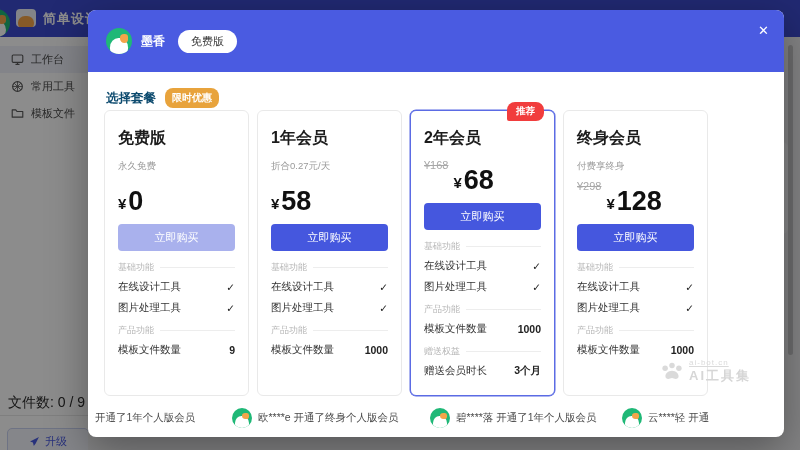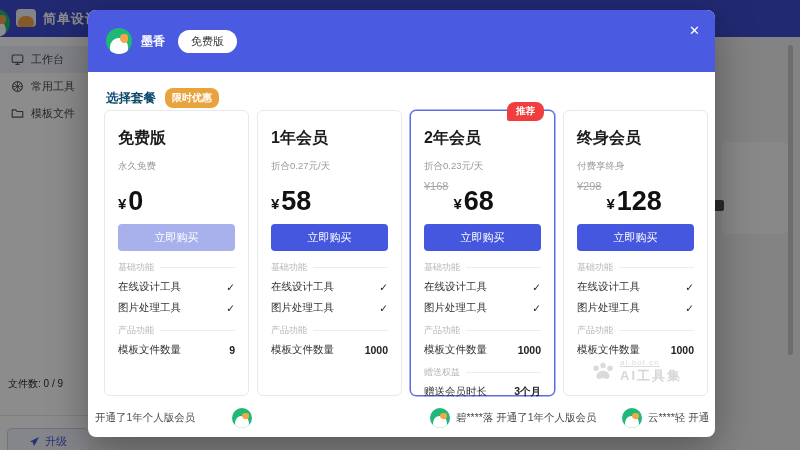--- a/index.html
+++ b/index.html
@@ -16,33 +16,33 @@
 
   .cat { background:#1fb877; border-radius:50%; position:relative; overflow:hidden; flex:none; }
   .cat::before { content:""; position:absolute; left:16%; right:16%; bottom:-14%; height:74%; background:#fff; border-radius:48%; }
   .cat::after { content:""; position:absolute; right:14%; top:24%; width:34%; height:32%; background:#f5a54a; border-radius:50% 40% 45% 55%; }
 
   .sidebar { position:absolute; top:37px; left:0; width:96px; bottom:0; background:#fff; }
   .side-item { display:flex; align-items:center; gap:7px; height:27px; padding-left:11px; font-size:11px; color:#4a4a4a; }
   .side-item.active { background:#eef0fa; }
   .side-item svg { flex:none; }
   .side-list { padding-top:9px; }
-  .file-count { position:absolute; left:8px; bottom:59px; font-size:10px; color:#2b2b2b;text-align:center; }
+  .file-count { position:absolute; left:8px; bottom:38px; font-size:14px; color:#2b2b2b;text-align:center; }
   .side-div { position:absolute; left:0; right:0; bottom:34px; height:1px; background:#e7e7e7; }
   .upgrade-btn { position:absolute; left:7px; right:7px; bottom:-5px; height:27px; background:#f3f5fc; border:1px solid #c9d1f0; border-radius:5px; color:#4a5be1; font-size:11px; display:flex; align-items:center; justify-content:center; gap:5px; cursor:pointer; font-family:inherit; }
 
   .canvas { position:absolute; top:37px; left:88px; right:0; bottom:0; background:#efeff1; }
   .bg-panel { position:absolute; right:12px; top:105px; width:66px; height:92px; background:#f8f8f9; border-radius:6px; }
   .bg-scrollbar { position:absolute; right:7px; top:8px; width:5px; height:310px; background:#c6c6c8; border-radius:3px; }
   .bg-widget { position:absolute; left:713px; top:200px; width:11px; height:11px; background:#4e4e52; border-radius:2px; }
 
   .overlay { position:absolute; inset:0; background:rgba(0,0,0,0.45); }
 
   
-  .modal { position:absolute; left:88px; top:10px; width:627px; height:427px; background:#fff; border-radius:8px; overflow:hidden; box-shadow:0 12px 40px rgba(0,0,0,0.35); }
+  .modal { position:absolute; left:88px; top:10px; width:696px; height:427px; background:#fff; border-radius:8px; overflow:hidden; box-shadow:0 12px 40px rgba(0,0,0,0.35); }
   .m-header { position:relative; height:62px; background:#4a5be1; display:flex; align-items:center; padding:0 18px; }
   .m-avatar { width:26px; height:26px; }
   .m-name { color:#fff; font-size:12px; font-weight:700; margin-left:9px; }
   .plan-pill { margin-left:13px; background:#fff; color:#3c3c3c; font-size:11px; padding:4px 13px; border-radius:14px; }
   .m-close { position:absolute; right:15px; top:14px; color:#fff; font-size:13px; line-height:1; cursor:pointer; }
 
   .sec-row { position:absolute; top:78px; left:18px; display:flex; align-items:center; }
   .sec-title { font-size:12.5px; font-weight:700; color:#0c4a6e; }
   .promo-badge { margin-left:9px; background:#e8a33c; color:#fff; font-size:10px; padding:3px 7px; border-radius:8px; font-weight:700; }
 
@@ -185,21 +185,20 @@
         <div class="fsec">产品功能</div>
         <div class="frow">
             <span>模板文件数量</span>
             <span class="fval">1000</span>
           </div>
       </div>
 
       <div class="card hl">
         <div class="rec-badge">推荐</div>
         <div class="p-name">2年会员</div>
-        <div class="p-sub">折合0.23元/天</div>
         <div class="p-price">
           <span class="p-old">¥168</span>
           <span class="p-cur">¥</span>
           <span class="p-num">68</span>
         </div>
         <button class="buy-btn">立即购买</button>
         <div class="fsec">基础功能</div>
         <div class="frow">
             <span>在线设计工具</span>
             <span class="fval">✓</span>
@@ -258,20 +257,21 @@
         <div class="l2">AI工具集</div>
       </div>
     </div>
 
     <div class="ticker">
       <div class="titem t1">
         <span>开通了1年个人版会员</span>
       </div>
       <div class="titem t2">
         <span class="cat t-avatar"></span>
+        <span>欧****e 开通了终身个人版会员</span>
       </div>
       <div class="titem t3">
         <span class="cat t-avatar"></span>
         <span>碧****落 开通了1年个人版会员</span>
       </div>
       <div class="titem t4">
         <span class="cat t-avatar"></span>
         <span>云****轻 开通</span>
       </div>
     </div>

